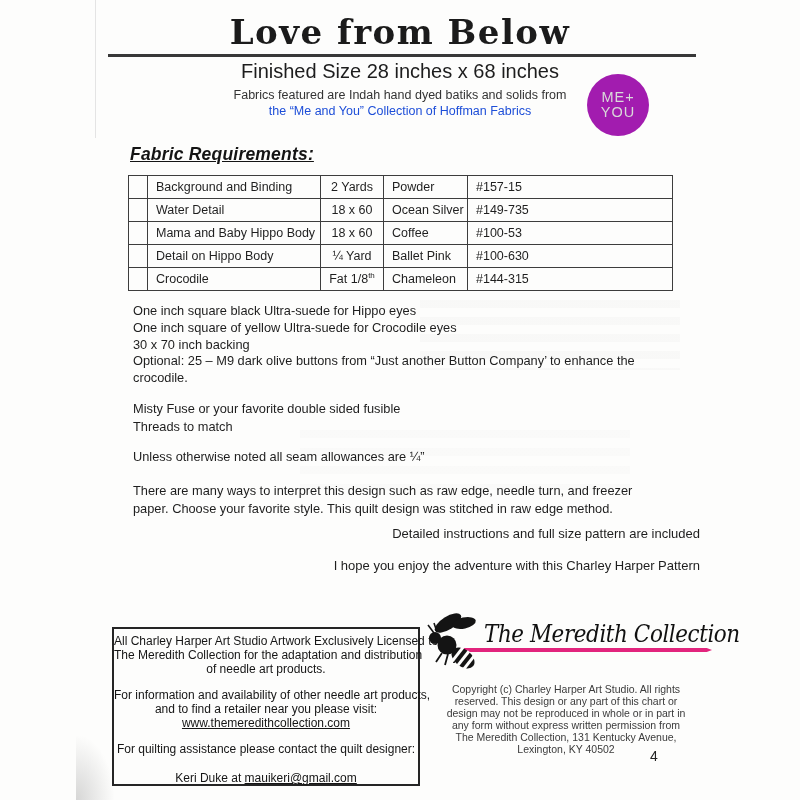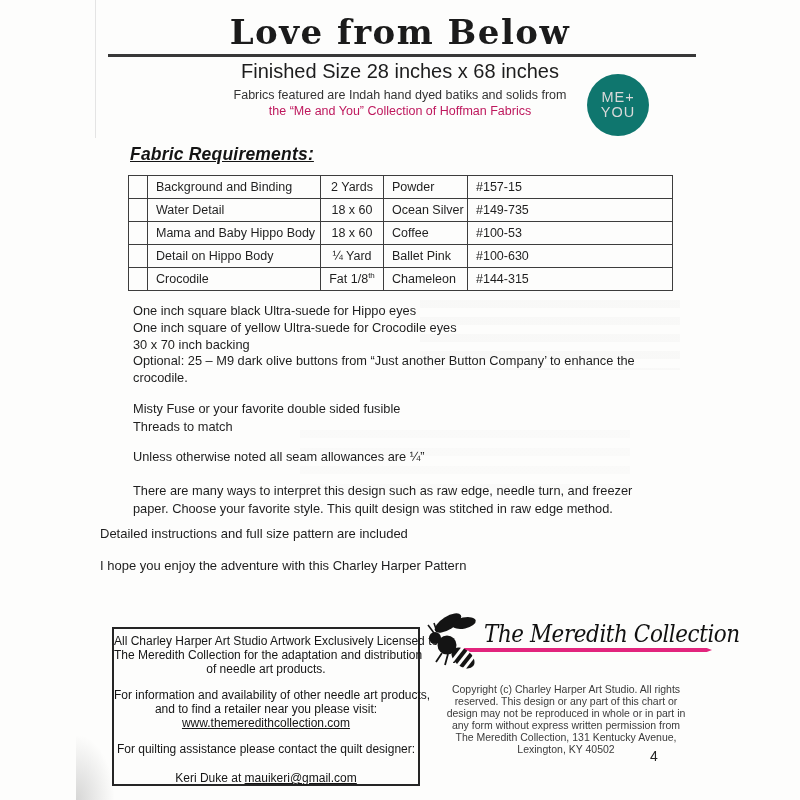--- a/index.html
+++ b/index.html
@@ -12,24 +12,24 @@
 
   
   .title {
     left:100px; top:12px; width:600px; text-align:center;
     font-family:"DejaVu Serif", serif; font-size:34px; letter-spacing:1.5px;
     color:#1b1b1b; font-weight:600;
   }
   .rule { left:108px; top:54px; width:588px; height:3px; background:#383838; }
   .finished { left:100px; top:60px; width:600px; text-align:center; font-size:20px; color:#1d1d1d; }
   .fabnote1 { left:100px; top:88px; width:600px; text-align:center; font-size:12.5px; color:#333; }
-  .fabnote2 { left:100px; top:104px; width:600px; text-align:center; font-size:12.5px; color:#be185d; }
+  .fabnote2 { left:100px; top:104px; width:600px; text-align:center; font-size:12.5px; color:#1d4ed8; }
   .badge {
     left:587px; top:74px; width:62px; height:62px; border-radius:50%;
-    background:#0f766e; color:#d9d9d9; display:flex; flex-direction:column;
+    background:#a21caf; color:#d9d9d9; display:flex; flex-direction:column;
     align-items:center; justify-content:center; font-size:14.5px;
     letter-spacing:1px; line-height:15.5px;
   }
 
   
   .fr-heading {
     left:130px; top:144px; font-size:17.5px; font-weight:bold; font-style:italic;
     text-decoration:underline; color:#141414; letter-spacing:0.2px;
   }
   table.fr {
@@ -40,21 +40,21 @@
   table.fr td.c-blank { padding:0; }
   table.fr td.c-amount { text-align:center; padding:0; }
   table.fr sup { font-size:8px; vertical-align:super; }
 
   
   .nl { white-space:nowrap; font-size:12.8px; color:#1e1e1e; }
   .blk-a { left:133px; top:303px; line-height:16.8px; }
   .blk-b { left:133px; top:400px; line-height:17.5px; }
   .blk-seam { left:133px; top:449px; }
   .blk-c { left:133px; top:482px; line-height:18px; }
-  .center-line { left:100px; width:600px; text-align:left; font-size:13px; color:#1e1e1e; }
+  .center-line { left:100px; width:600px; text-align:right; font-size:13px; color:#1e1e1e; }
 
   
   .lic-box {
     left:112px; top:627px; width:308px; height:159px; box-sizing:border-box;
     border:2px solid #252525; text-align:center; font-size:12px; color:#151515;
     line-height:14px; padding-top:5px;
   }
   .lic-box .ln { white-space:nowrap; }
   .gap14 { margin-top:12px; }
   .gap15 { margin-top:15px; }

